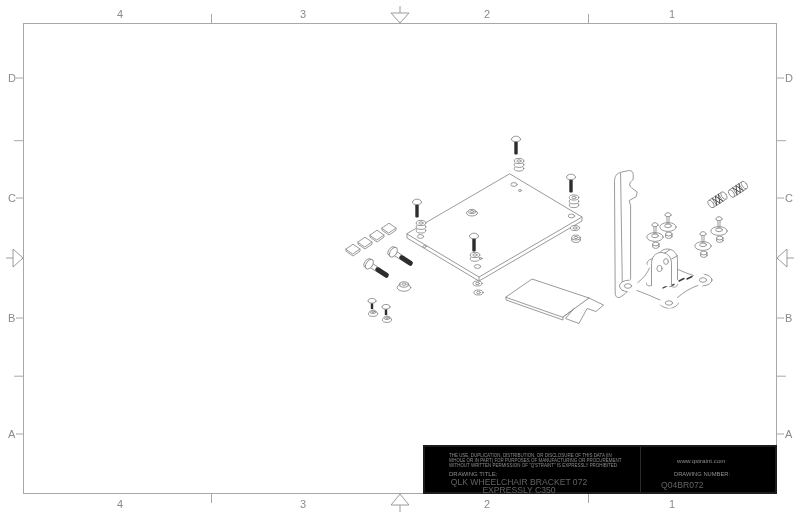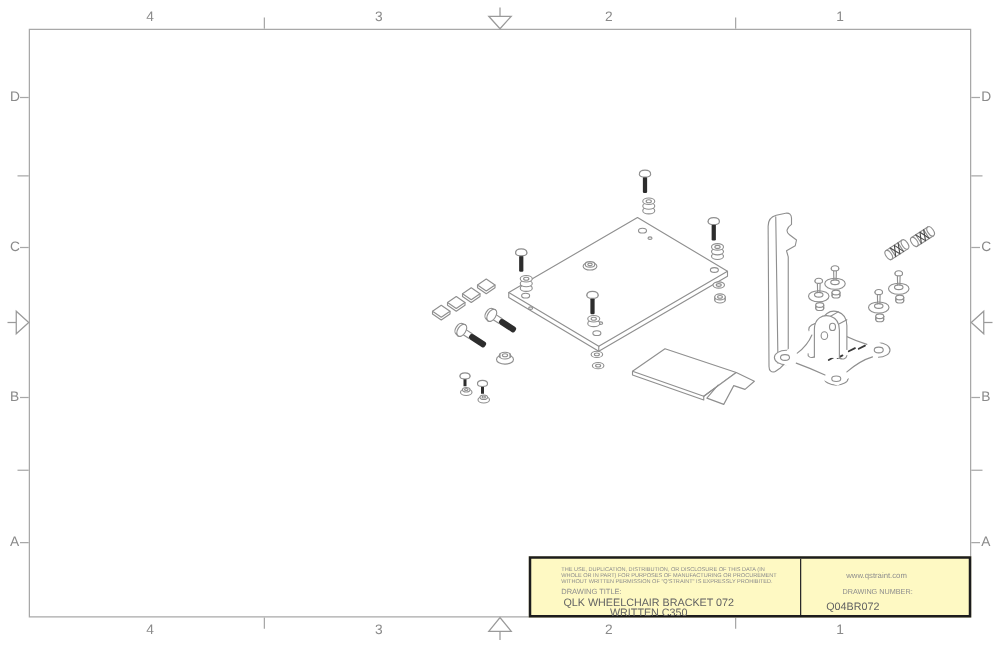--- a/index.html
+++ b/index.html
@@ -4,21 +4,21 @@
 <style>
   html,body{margin:0;padding:0;}
   body{width:800px;height:518px;position:relative;overflow:hidden;background:#ffffff;
        font-family:"Liberation Sans", sans-serif;}
   .abs{position:absolute;}
   .frame{left:23px;top:23px;width:754px;height:471px;border:1px solid #a8a8a8;box-sizing:border-box;}
   .zone-label{color:#8a8a8a;font-size:11px;line-height:14px;transform:translateX(-50%);}
   .zone-label-side{color:#8a8a8a;font-size:11px;line-height:14px;transform:translateY(-50%);}
   .svg-layer{left:0;top:0;width:800px;height:518px;}
   
-  .tblock{left:423px;top:445px;width:354px;height:49px;border:2px solid #1c1c1c;box-sizing:border-box;background:#fef9c3;}
+  .tblock{left:423px;top:445px;width:354px;height:49px;border:2px solid #1c1c1c;box-sizing:border-box;background:#000000;}
   .tb-divider{left:215px;top:0;width:1px;height:45px;background:#2a2a2a;}
   .legal{left:24px;top:6px;width:264px;font-size:6.2px;line-height:7.1px;color:#8d8d8d;
          transform:scale(0.72);transform-origin:0 0;white-space:nowrap;}
   .dt-label{left:24px;top:24px;font-size:6px;color:#8d8d8d;white-space:nowrap;}
   .title-box{left:10px;top:30.5px;width:168px;text-align:center;color:#636363;}
   .title-line1{font-size:8.6px;line-height:8.8px;white-space:nowrap;}
   .title-line2{font-size:8.6px;line-height:8.2px;white-space:nowrap;}
   .website{left:252px;top:10px;font-size:6.2px;color:#8d8d8d;white-space:nowrap;}
   .dn-label{left:249px;top:24px;font-size:5.8px;color:#8d8d8d;white-space:nowrap;}
   .dn-value{left:236px;top:32.5px;font-size:8.6px;color:#636363;white-space:nowrap;}
@@ -367,18 +367,18 @@
 <div class="abs tblock">
   <div class="abs tb-divider"></div>
   <div class="abs legal">
     <div>THE USE, DUPLICATION, DISTRIBUTION, OR DISCLOSURE OF THIS DATA (IN</div>
     <div>WHOLE OR IN PART) FOR PURPOSES OF MANUFACTURING OR PROCUREMENT</div>
     <div>WITHOUT WRITTEN PERMISSION OF "Q'STRAINT" IS EXPRESSLY PROHIBITED.</div>
   </div>
   <div class="abs dt-label">DRAWING TITLE:</div>
   <div class="abs title-box">
     <div class="title-line1">QLK WHEELCHAIR BRACKET 072</div>
-    <div class="title-line2">WRITTEN C350</div>
+    <div class="title-line2">EXPRESSLY C350</div>
   </div>
   <div class="abs website">www.qstraint.com</div>
   <div class="abs dn-label">DRAWING NUMBER:</div>
   <div class="abs dn-value">Q04BR072</div>
 </div>
 
 </body></html>

